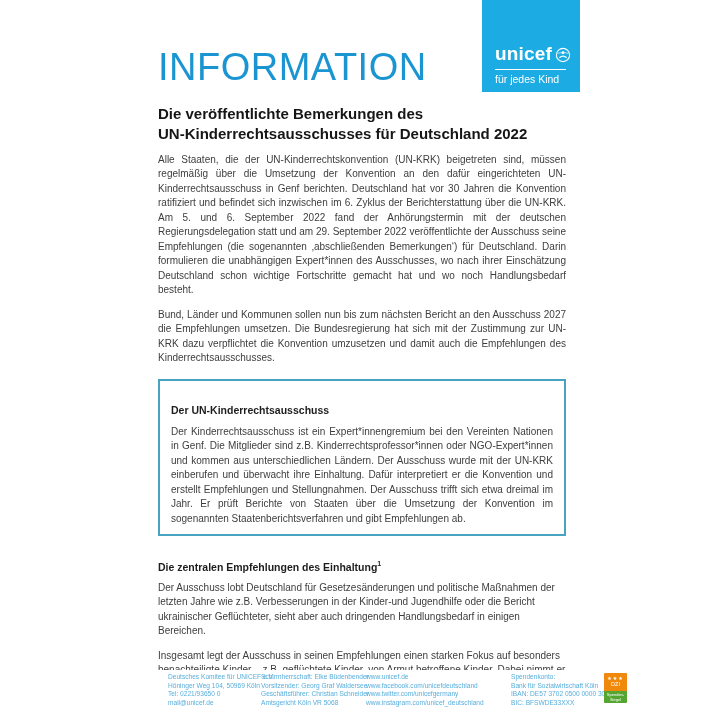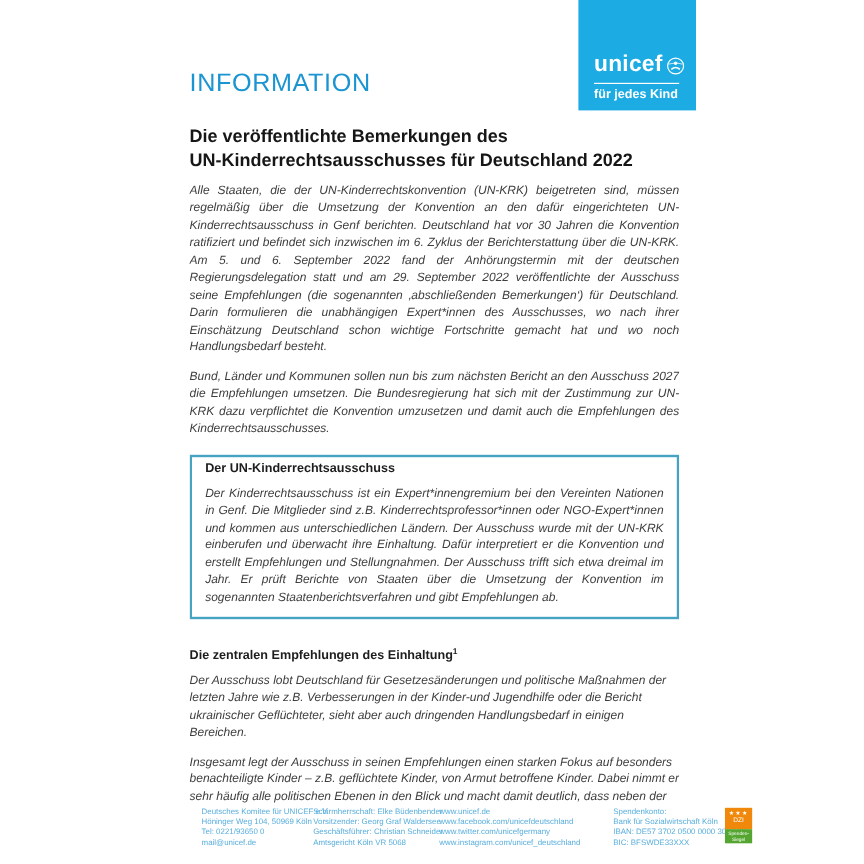--- a/index.html
+++ b/index.html
@@ -3,44 +3,43 @@
 <meta charset="utf-8">
 <style>
   html,body{margin:0;padding:0;background:#ffffff;}
   .page{
     position:relative;width:720px;height:720px;background:#ffffff;
     font-family:"Liberation Sans", sans-serif;color:#3c3c3c;overflow:hidden;
   }
   
   .kicker{
     position:absolute;left:158px;top:46px;
-    font-size:21px;letter-spacing:0.5px;color:#1b95d2;font-weight:400;margin-top:12px;
+    font-size:38px;letter-spacing:0.5px;color:#1b95d2;font-weight:400;
   }
   .logo-box{
     position:absolute;left:482px;top:0;width:98px;height:92px;
     background:#1CABE2;color:#ffffff;
   }
   .logo-row{position:absolute;left:13px;top:44px;display:flex;align-items:flex-end;gap:3px;}
   .brand{font-size:19px;font-weight:700;letter-spacing:0.2px;line-height:1;}
   .globe{width:16px;height:16px;display:inline-block;}
   .globe svg{display:block;width:16px;height:16px;}
   .logo-rule{position:absolute;left:13px;right:14px;top:69px;height:1px;background:#ffffff;}
-  .tagline{position:absolute;left:13px;top:73px;font-size:10.5px;font-weight:700;}
+  .tagline{position:absolute;left:13px;top:73px;font-size:10.5px;font-weight:400;}
   
   .content{position:absolute;left:158px;top:104px;width:408px;height:566px;overflow:hidden;}
   h1{margin:0 0 9px 0;font-size:15px;line-height:1.32;color:#161616;font-weight:700;}
   .h1-line{display:block;}
   .body-p{
     margin:0 0 10px 0;font-size:10px;line-height:14.5px;color:#3d3d3d;
     text-align:justify;
-    font-style:italic;
   }
   .info-box{
     border:2px solid #47a3c2;background:#ffffff;
-    padding:3px 11px 8px 11px;margin:13px 0 0 0;
+    padding:23px 11px 8px 11px;margin:13px 0 0 0;
   }
   .box-title{font-size:10.5px;font-weight:700;color:#1d1d1d;margin-bottom:9px;}
   .info-box .body-p{margin-bottom:0;}
   .section-title{margin:24px 0 8px 0;font-size:10.5px;font-weight:700;color:#1d1d1d;}
   .section-title sup{font-size:7px;}
   
   .footer{
     position:absolute;left:168px;top:673px;display:flex;gap:13px;
     font-size:6.6px;line-height:8.6px;color:#58aedd;
   }

